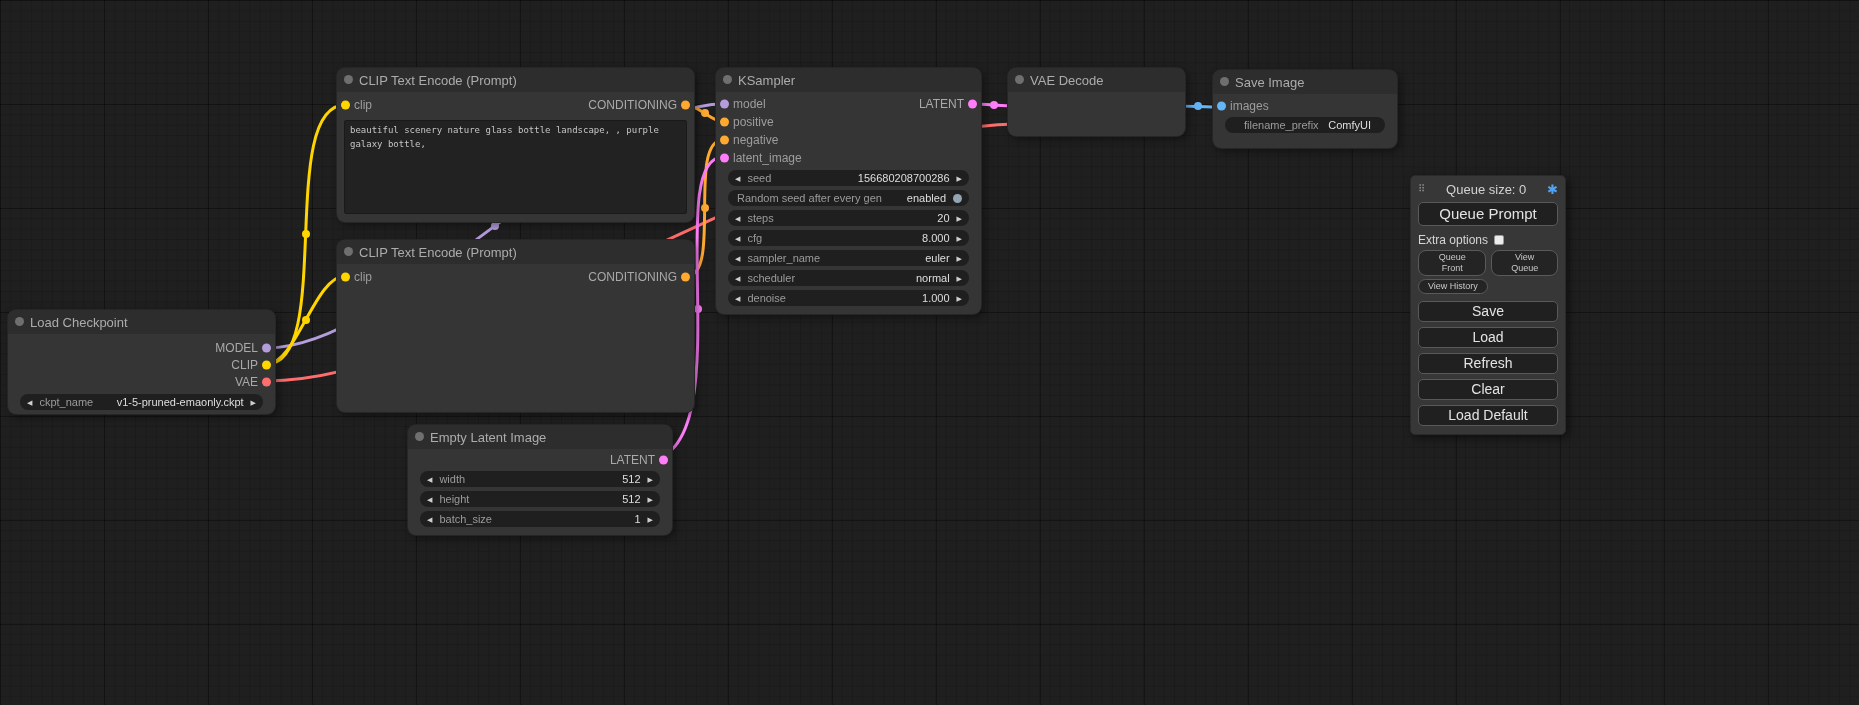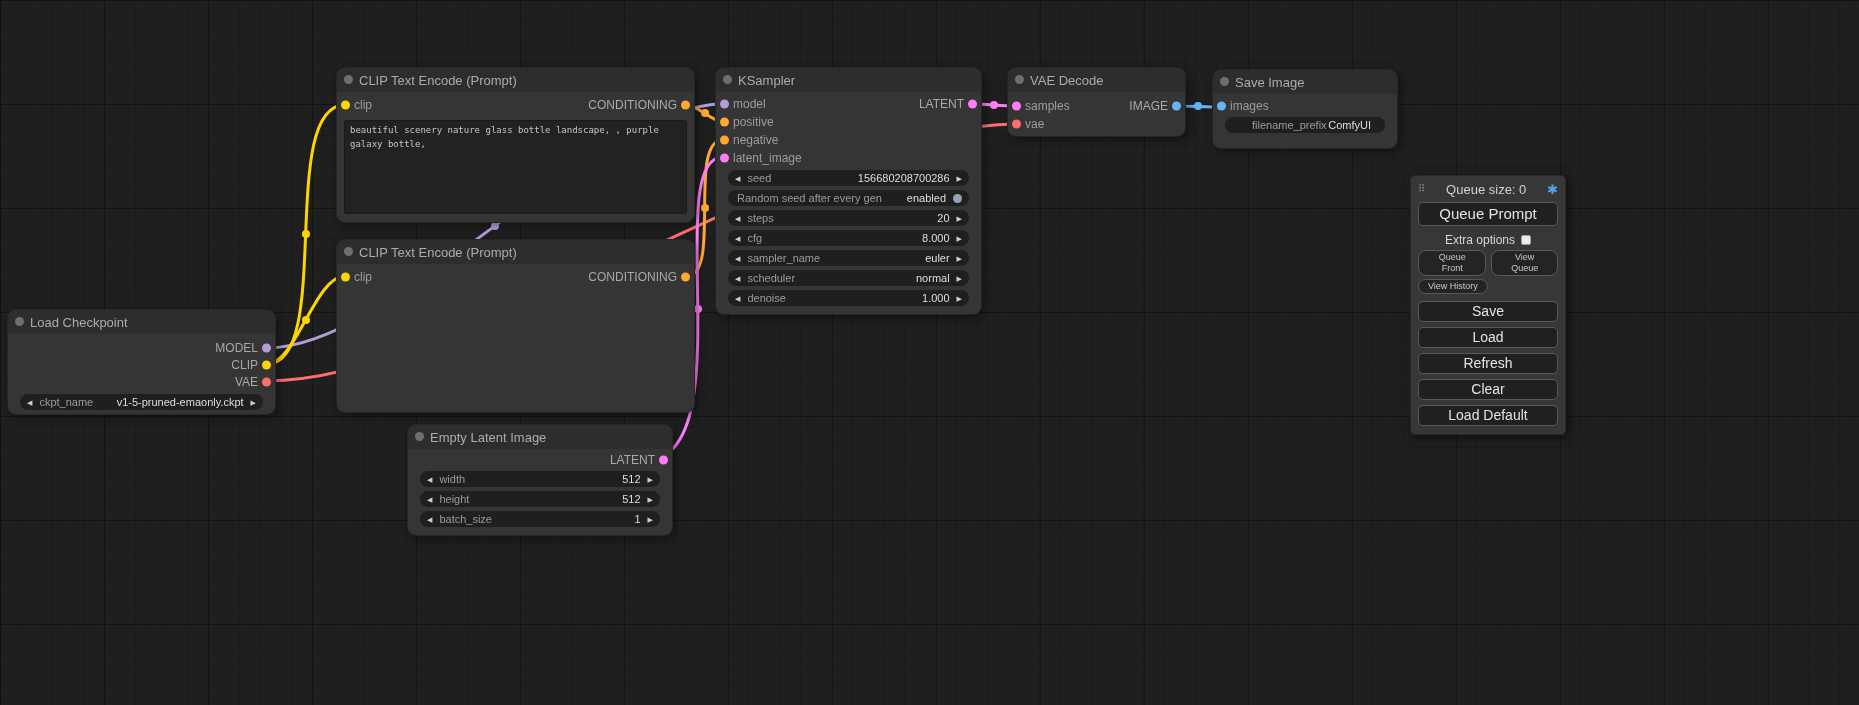--- a/index.html
+++ b/index.html
@@ -41,21 +41,21 @@
   .panel{position:absolute;left:1410px;top:175px;width:156px;z-index:3;background:#373737;
         border:1px solid #2a2a2a;border-radius:5px;padding:5px 7px 8px;
         box-shadow:3px 3px 10px rgba(0,0,0,.5)}
   .panel-head{display:flex;align-items:center;height:16px}
   .drag{color:#8d8d8d;font-size:10px;line-height:1;cursor:move}
   .qsize{flex:1;text-align:center;color:#d2d2d2;font-size:13px}
   .gear{color:#4FA3F7;font-size:13px;line-height:1}
   .btn{display:block;width:100%;background:#202020;border:1px solid #595959;border-radius:5px;
         color:#e3e3e3;text-align:center;cursor:pointer;font-family:"Liberation Sans",sans-serif}
   .btn-queue{height:24px;font-size:15px;line-height:22px;margin-top:5px}
-  .extra{display:flex;align-items:center;justify-content:center;gap:6px;margin-top:7px;
+  .extra{display:flex;align-items:center;gap:6px;margin-top:7px;
         color:#d6d6d6;font-size:12px;height:14px}
   .chk{width:10px;height:10px;background:#ececec;border:1px solid #9a9a9a;border-radius:2px}
   .mini-row{display:flex;justify-content:flex-start;gap:5px;margin-top:3px}
   .btn-mini{display:inline-block;width:auto;padding:1px 9px;font-size:9px;line-height:11px;
         border-radius:8px;color:#c9c9c9;background:#242424;border:1px solid #5a5a5a}
   .btn-big{height:21px;font-size:14px;line-height:19px;margin-top:5px}
   .btn-save{margin-top:7px}
 </style>
 </head>
 <body>
@@ -256,50 +256,34 @@
         <span class="arr">▶</span>
       </div>
     </div>
   </div>
 
   <div class="node" style="left:1008px;top:68px;width:177px;height:68px">
     <div class="node-title">
       <span class="collapse-dot"></span>
       <span>VAE Decode</span>
     </div>
-    <div style="padding-top:5px">
-      <div class="slot-row" style="height:18px">
-        <div class="slot in">
-          <span class="sdot c-latent"></span>
-          <span>samples</span>
-        </div>
-        <div class="slot out">
-          <span>IMAGE</span>
-          <span class="sdot c-image"></span>
-        </div>
-      </div>
-      <div class="slot in">
-        <span class="sdot c-vae"></span>
-        <span>vae</span>
-      </div>
-    </div>
   </div>
 
   <div class="node" style="left:1213px;top:70px;width:184px;height:78px">
     <div class="node-title">
       <span class="collapse-dot"></span>
       <span>Save Image</span>
     </div>
     <div style="padding-top:3px">
       <div class="slot in">
         <span class="sdot c-image"></span>
         <span>images</span>
       </div>
       <div class="widget" style="margin-top:2px">
-        <span class="wl" style="margin-left:20px">filename_prefix</span>
+        <span class="wl" style="margin-left:12px">filename_prefix</span>
         <span class="wv">ComfyUI</span>
       </div>
     </div>
   </div>
 
   <div class="panel">
     <div class="panel-head">
       <span class="drag">⠿</span>
       <span class="qsize">Queue size: 0</span>
       <span class="gear">✱</span>

